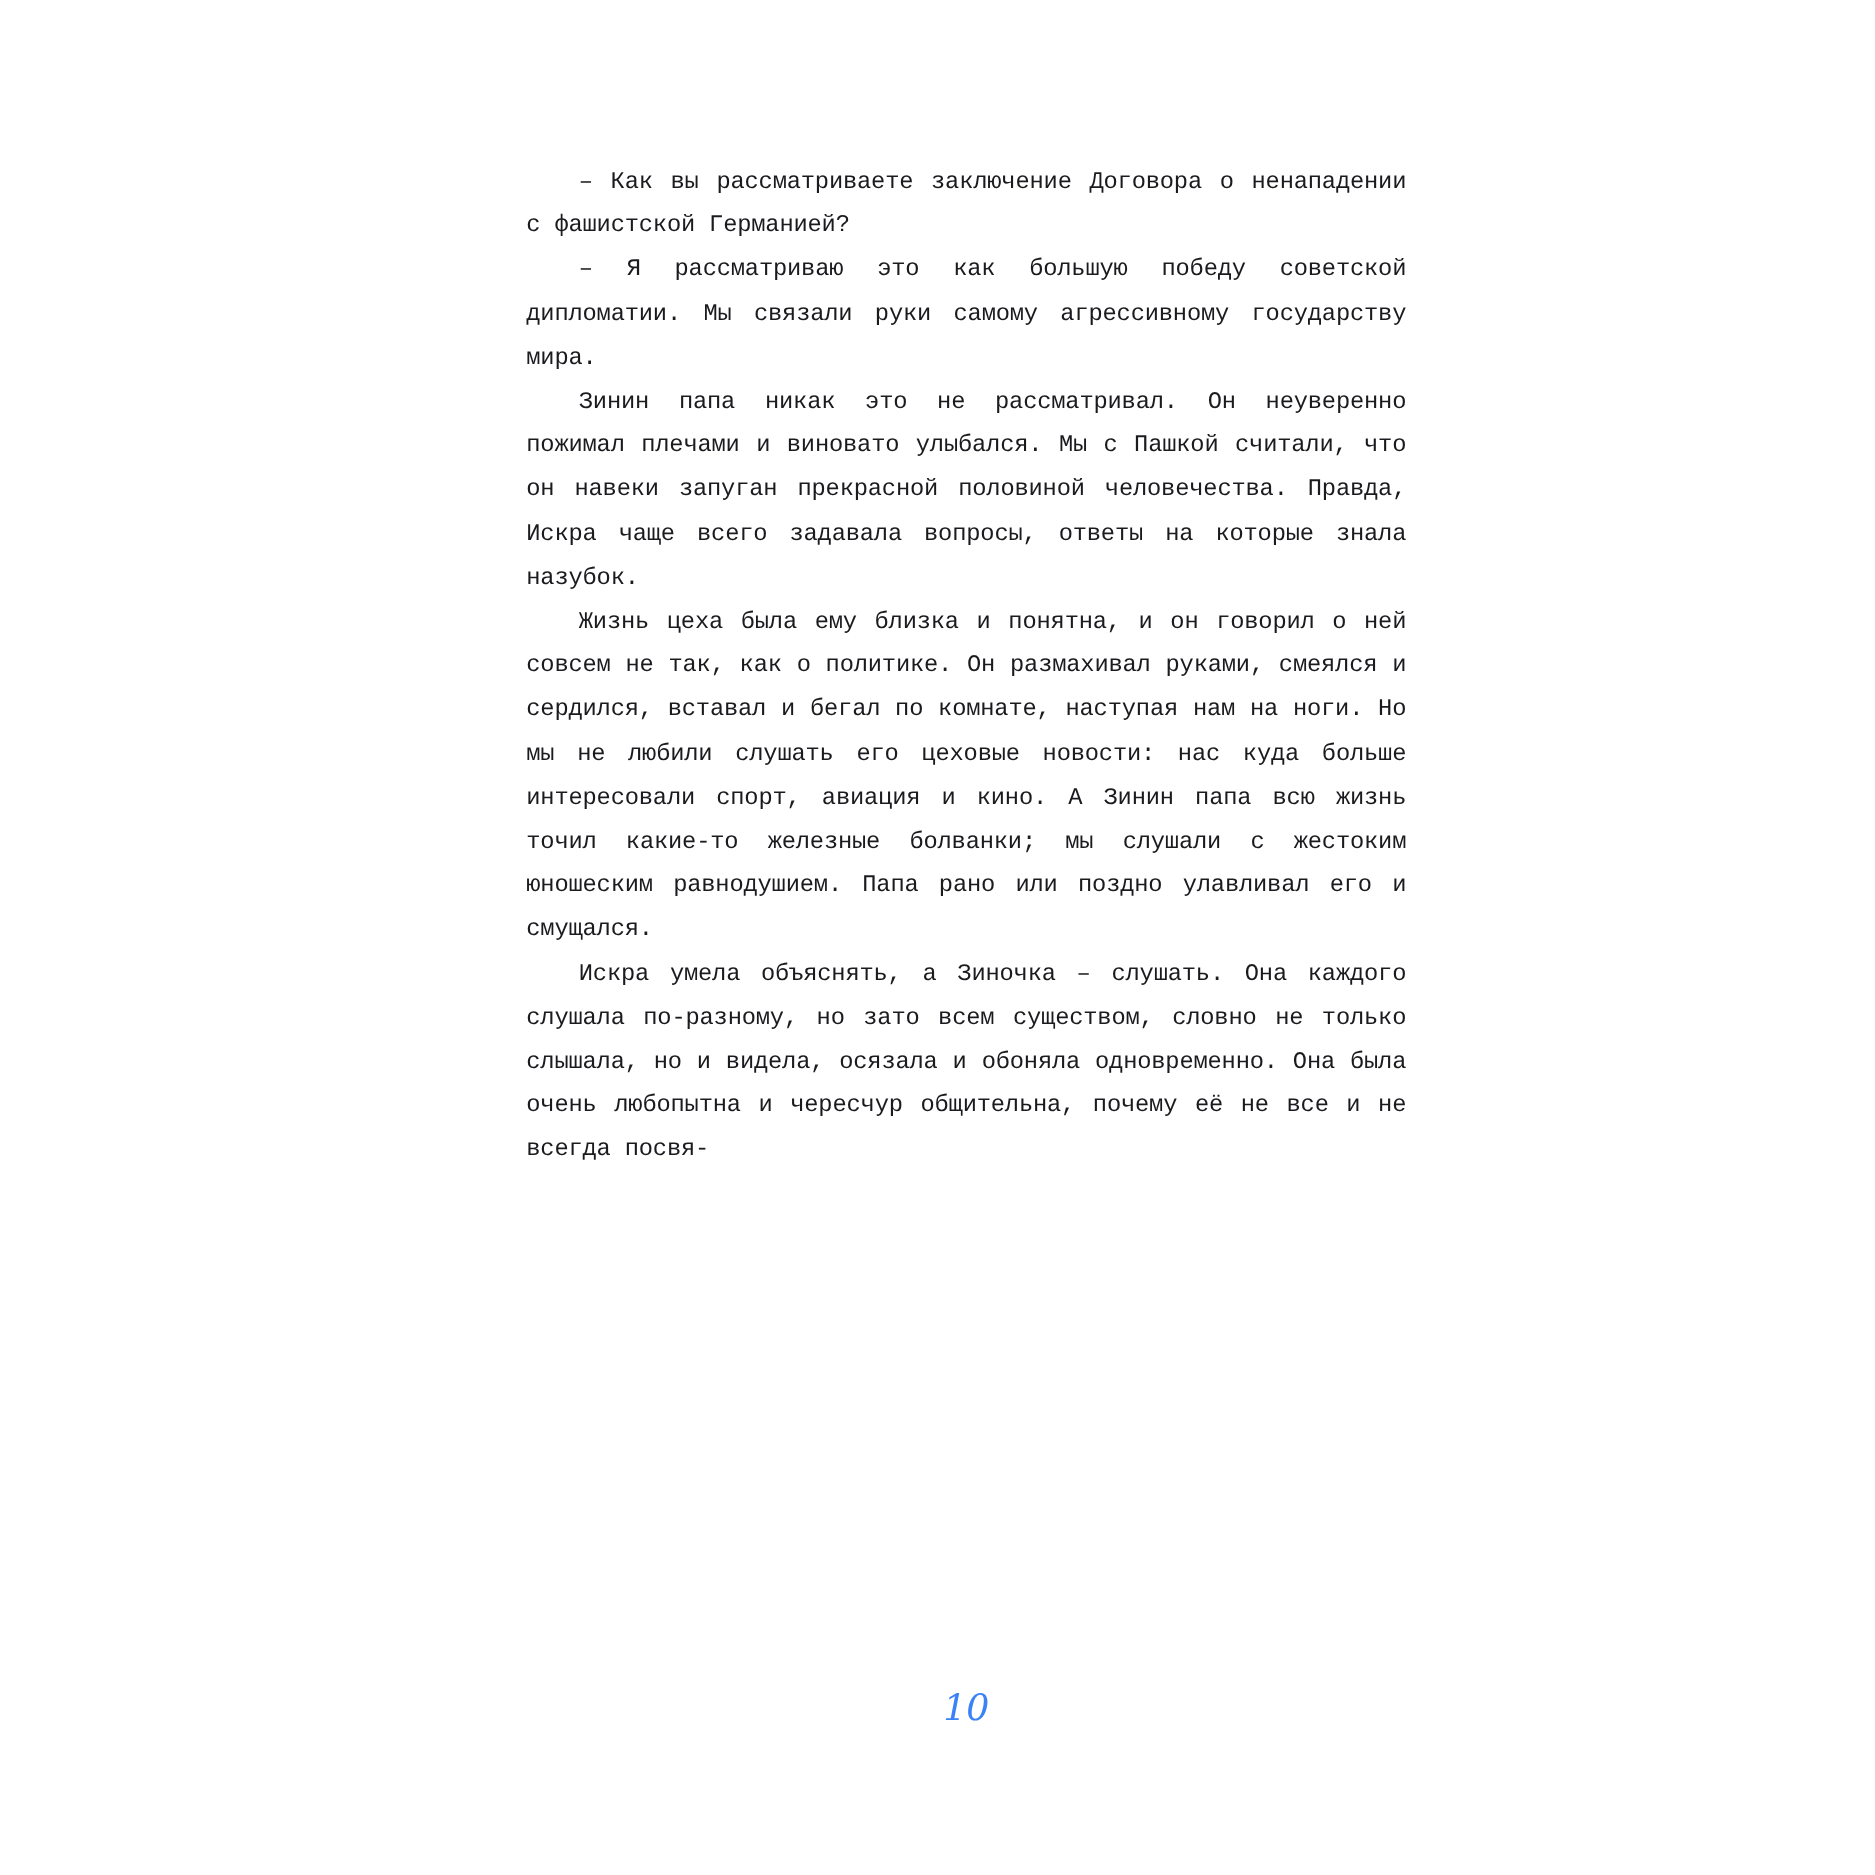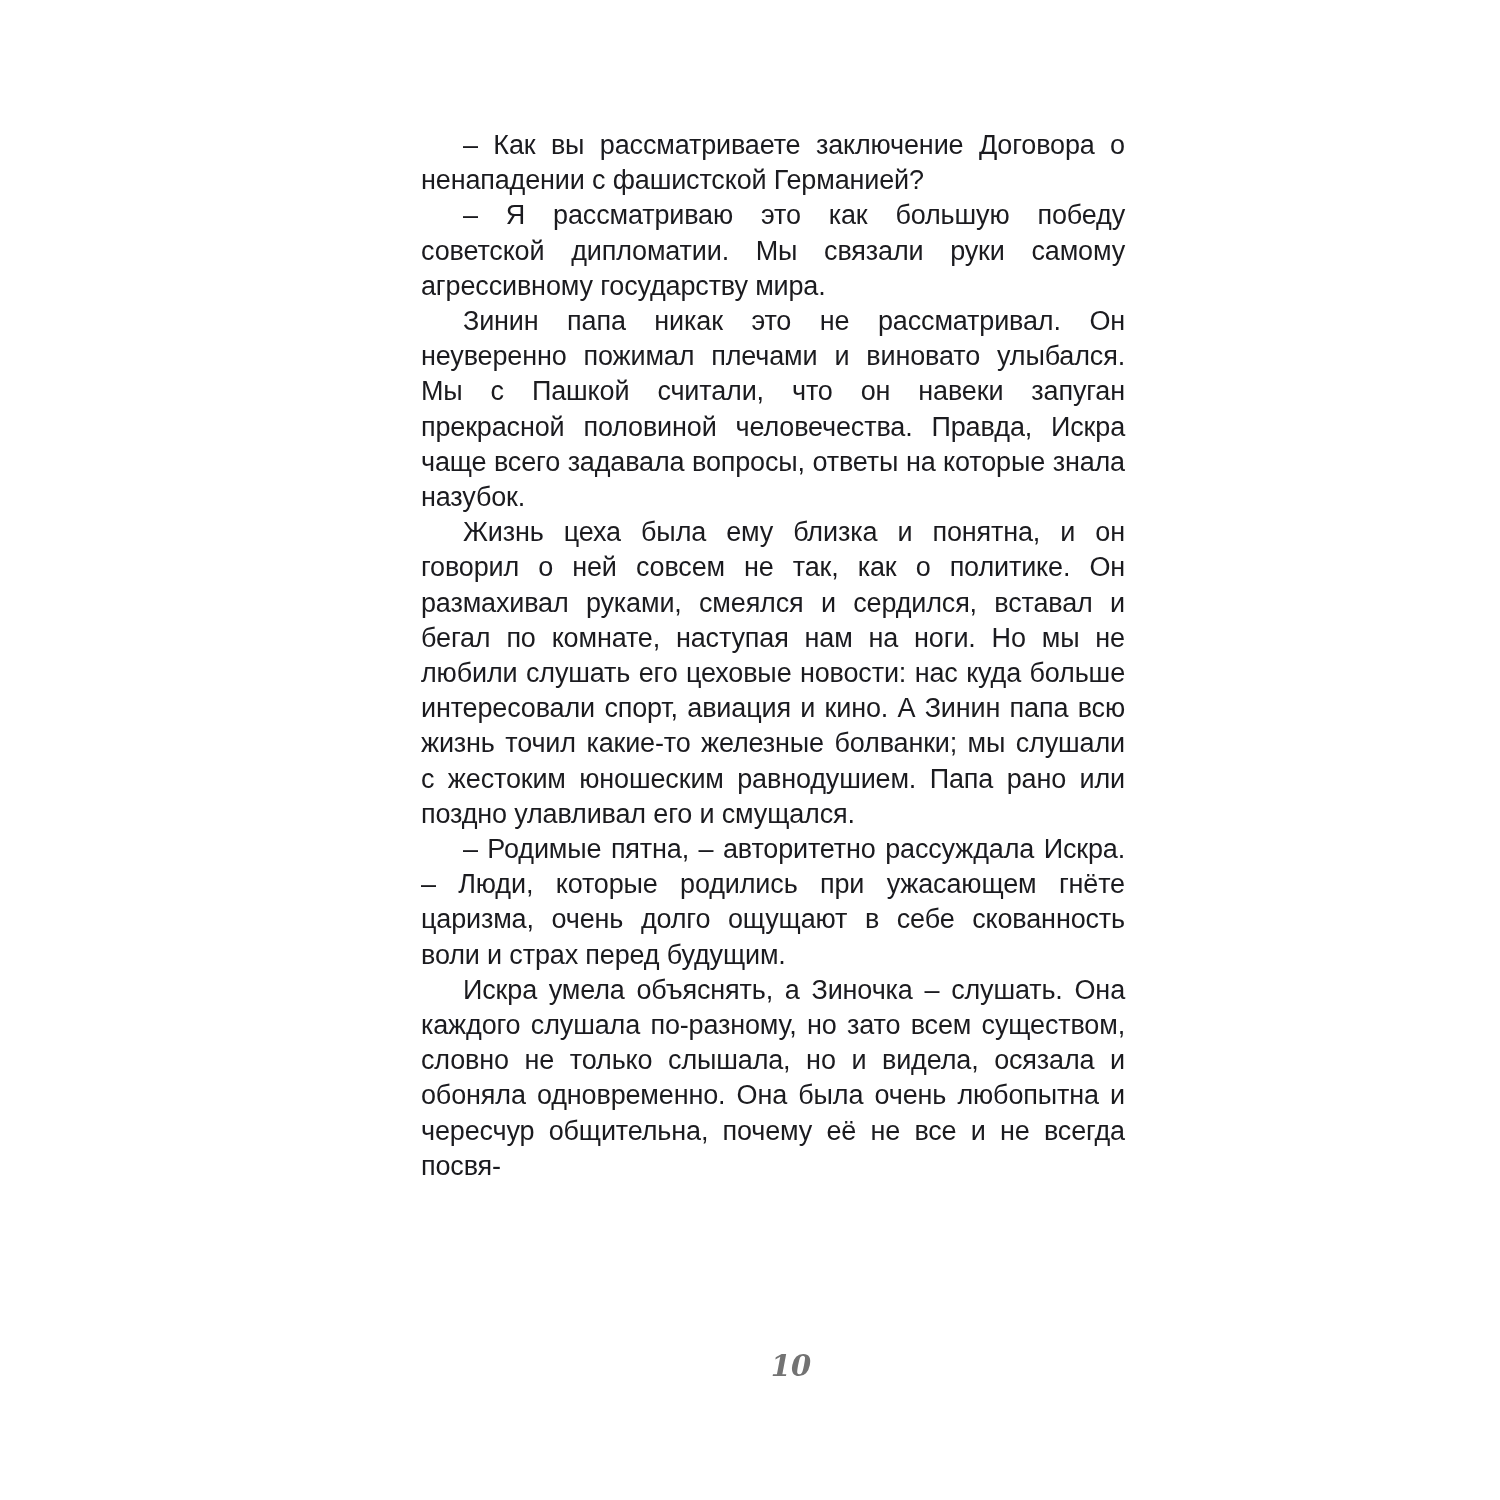--- a/index.html
+++ b/index.html
@@ -24,54 +24,52 @@
     position: absolute;
     left: 421px;
     top: 128px;
     width: 704px;
   }
   .para {
     margin: 0;
     text-indent: 42px;
     text-align: justify;
     text-justify: inter-word;
-    font-size: 27px;
+    font-size: 19px;
     line-height: 35.2px;
     color: #1b1b1f;
-    font-family: Liberation Sans, sans-serif;
+    font-family: Liberation Mono, monospace;
     letter-spacing: -0.15px;
     word-spacing: 0px;
     hyphens: manual;
     -webkit-hyphens: manual;
   }
   .para.last {
     
   }
   .page-number {
     position: absolute;
-    left: 439px;
+    left: 421px;
     width: 704px;
     top: 1349px;
     text-align: center;
     font-style: italic;
     font-size: 29px;
-    color: #737373;
+    color: #3b82f6;
     font-family: "DejaVu Serif", "Liberation Serif", serif;
-    font-weight: bold;
   }
 </style>
 </head>
 <body>
 
 <div class="page">
 
   <div class="text-block">
     <p class="para">– Как вы рассматриваете заключение Договора о ненападении с фашистской Германией?</p>
     <p class="para">– Я рассматриваю это как большую победу советской дипломатии. Мы связали руки самому агрессивному государству мира.</p>
     <p class="para">Зинин папа никак это не рассматривал. Он неуверенно пожимал плечами и виновато улыбался. Мы с Пашкой считали, что он навеки запуган прекрасной половиной человечества. Правда, Искра чаще всего задавала вопросы, ответы на которые знала назубок.</p>
     <p class="para">Жизнь цеха была ему близка и понятна, и он говорил о ней совсем не так, как о политике. Он размахивал руками, смеялся и сердился, вставал и бегал по комнате, наступая нам на ноги. Но мы не любили слушать его цеховые новости: нас куда больше интересовали спорт, авиация и кино. А Зинин папа всю жизнь точил какие-то железные болванки; мы слушали с жестоким юношеским равнодушием. Папа рано или поздно улавливал его и смущался.</p>
-    <p class="para">– Родимые пятна, – авторитетно рассуждала Искра. – Люди, которые родились при ужасающем гнёте царизма, очень долго ощущают в себе скованность воли и страх перед будущим.</p>
     <p class="para last">Искра умела объяснять, а Зиночка – слушать. Она каждого слушала по-разному, но зато всем существом, словно не только слышала, но и видела, осязала и обоняла одновременно. Она была очень любопытна и чересчур общительна, почему её не все и не всегда посвя-</p>
   </div>
 
   <div class="page-number">10</div>
 
 </div>
 
 </body></html>

